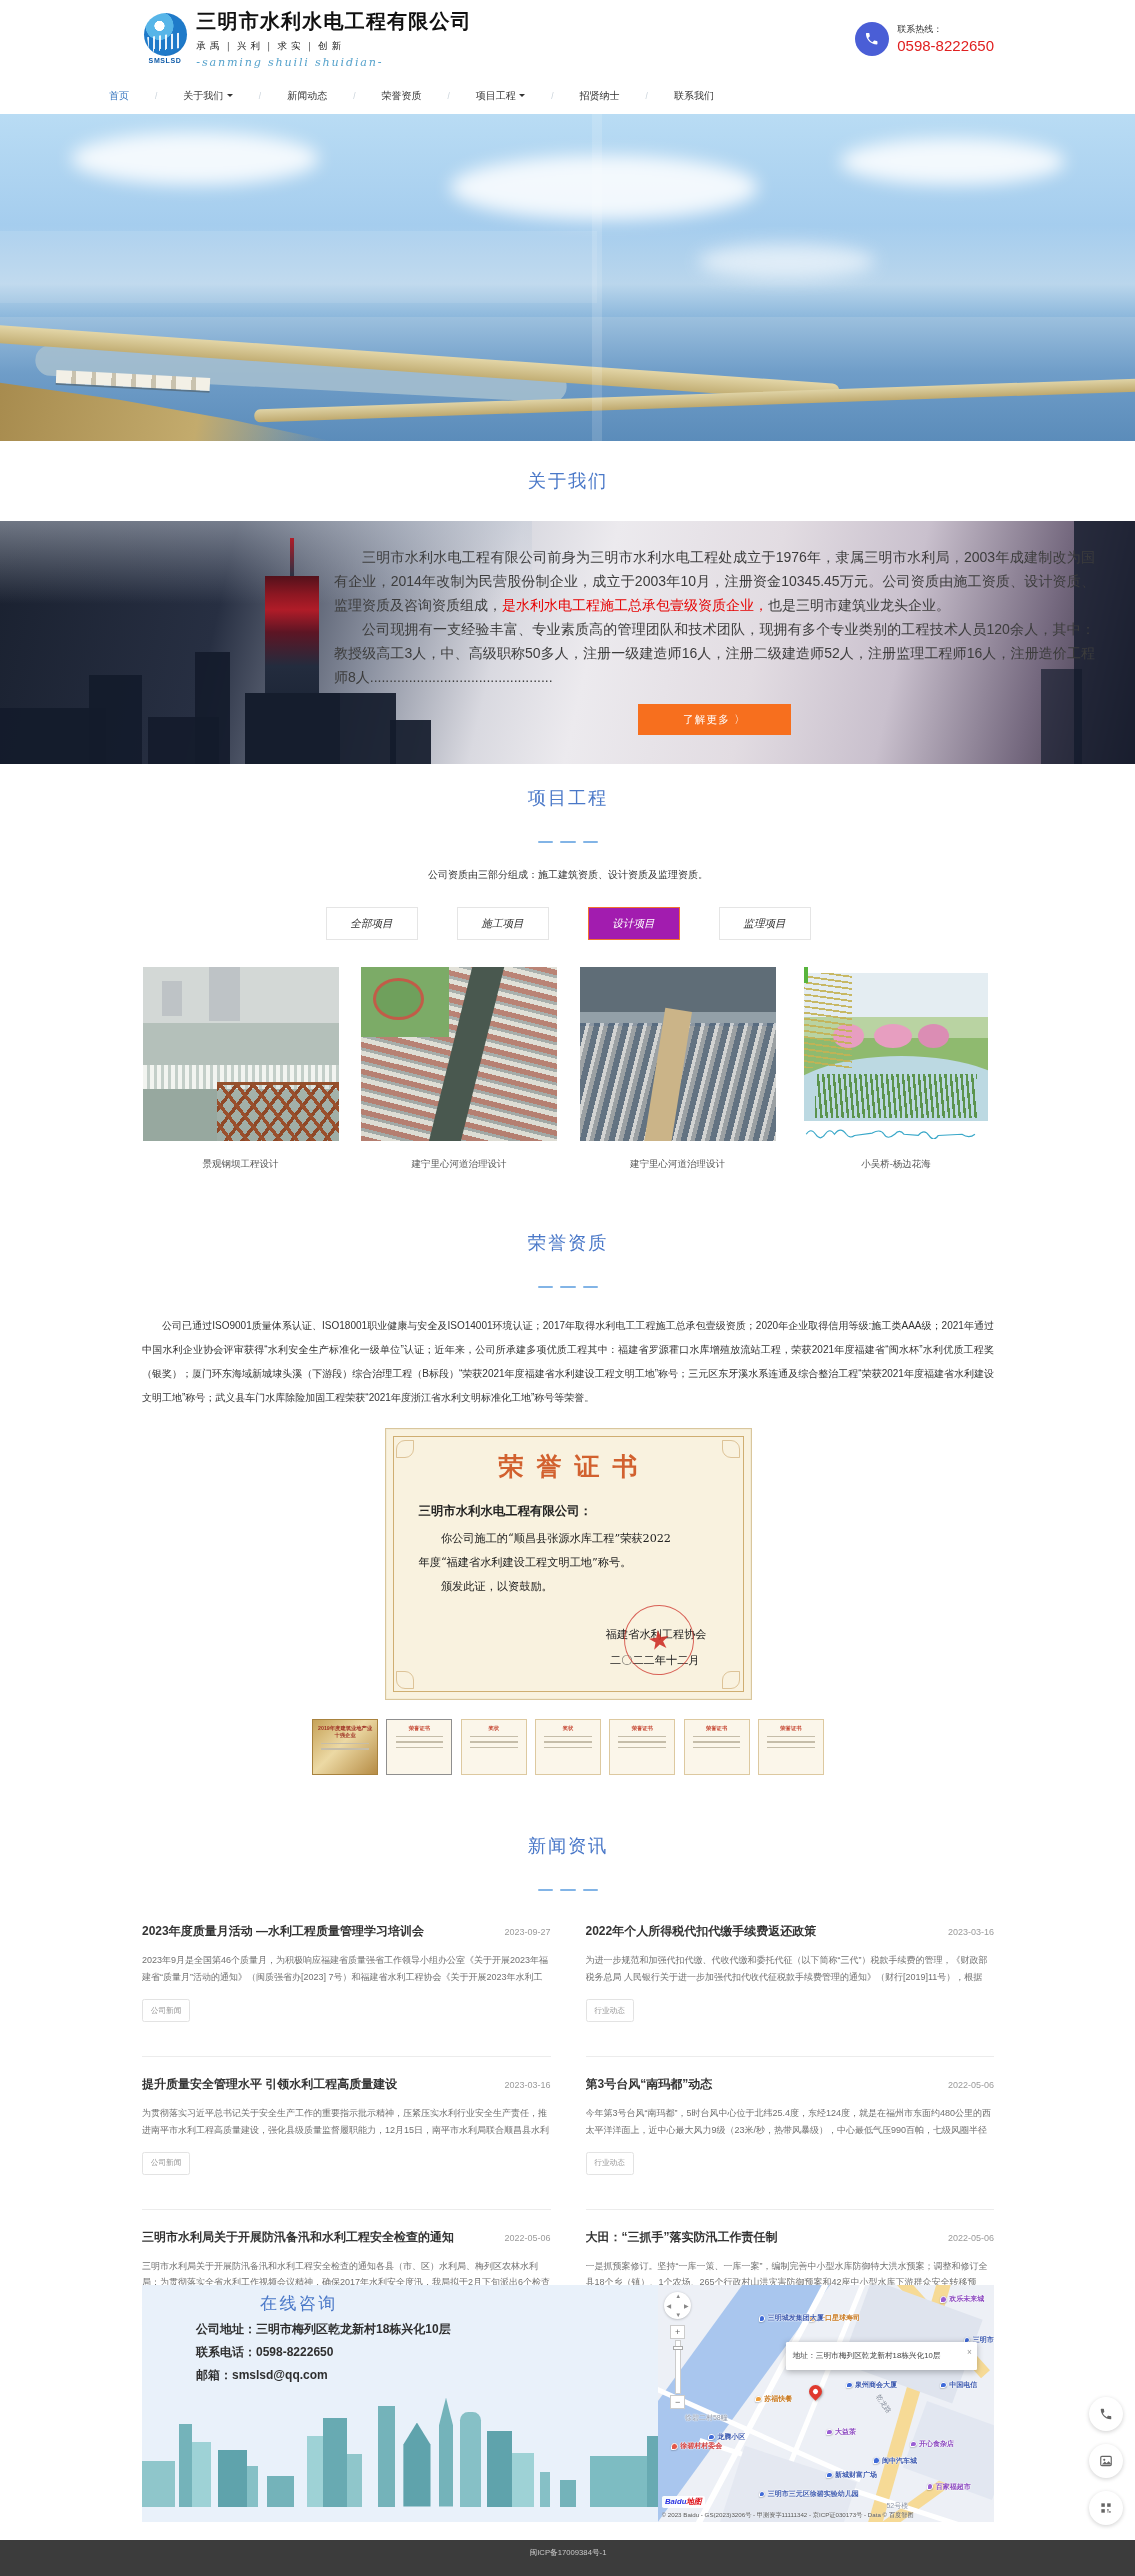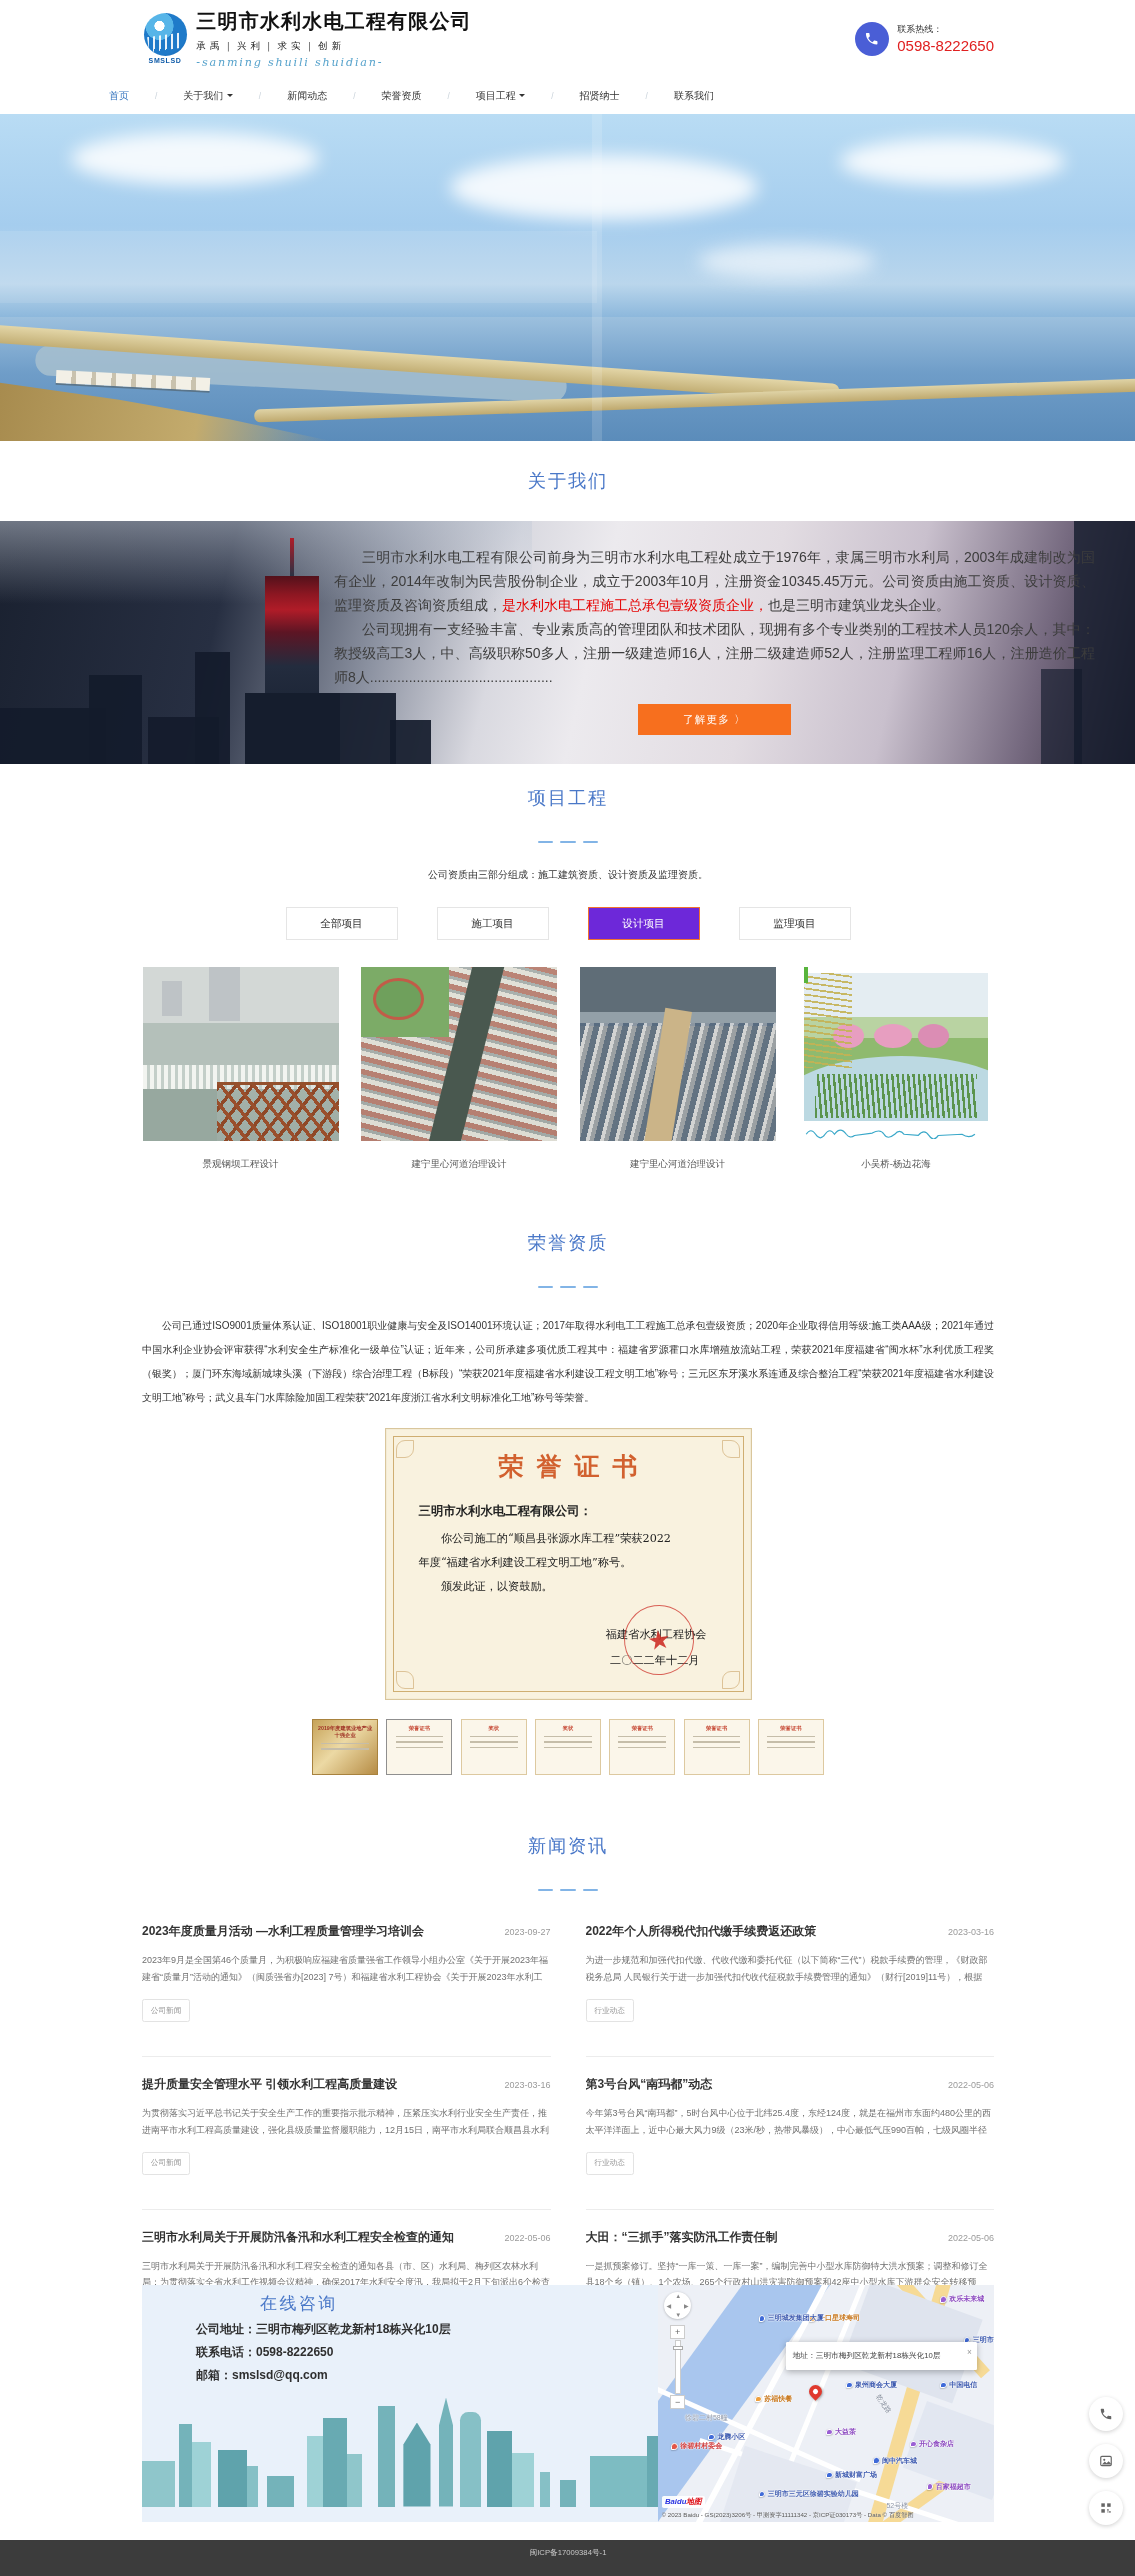--- a/index.html
+++ b/index.html
@@ -68,23 +68,23 @@
   .about-text { position:absolute; left:334px; right:41px; top:24px; }
   .about-text p { font-size:14px; line-height:24px; color:#3c3c3c; text-align:justify; text-indent:2em; }
   .hl-red { color:#e60000; }
   .more-btn { display:flex; align-items:center; justify-content:center; width:153px; height:31px; margin:15.4px auto 0;
     background:#f76f1e; color:#fff; font-size:10.6px; letter-spacing:1.2px; border:none; cursor:pointer; }
 
   
   .projects { padding-top:21px; height:438px; }
   .proj-sub { text-align:center; font-size:10px; color:#333; margin-top:25px; }
   .tabs { display:flex; justify-content:center; gap:39px; margin-top:25px; }
-  .tab { width:112px; height:33px; display:flex; align-items:center; justify-content:center; font-size:10.6px; color:#333;
-    background:#fff; border:0.6px solid #e5e5e5; cursor:pointer; }
-  .tab.active { background:#6d28d9; border-color:#f2722e; color:#fff; }
+  .tab { width:92px; height:33px; display:flex; align-items:center; justify-content:center; font-size:10.6px; color:#333;
+    background:#fff; border:0.6px solid #e5e5e5; cursor:pointer;font-style:italic; }
+  .tab.active { background:#a21caf; border-color:#f2722e; color:#fff; }
   .cards { width:851px; margin:27px auto 0; display:flex; gap:22.5px; }
   .card { width:196px; }
   .card-img { width:196px; height:174px; position:relative; overflow:hidden; background:#ccc; }
   .card-cap { text-align:center; font-size:9.5px; color:#555; margin-top:16.6px; }
   
   .art-dam { background:linear-gradient(#d3d8d6 0 32%, #b4c0ba 32% 58%, #97a89f 58% 100%); }
   .art-dam .bldg { position:absolute; background:#b9bec2; opacity:.8; }
   .art-dam .weir { position:absolute; left:0; right:0; top:56%; height:14%;
     background:repeating-linear-gradient(90deg, #f2f4f0 0 4.1px, #c3cec8 4.1px 7px); }
   .art-dam .rail { position:absolute; right:0; bottom:0; width:62%; height:34%;

